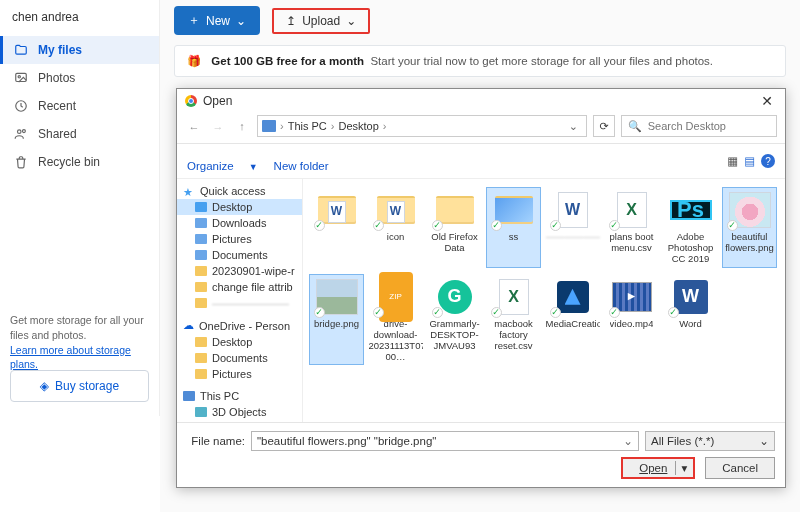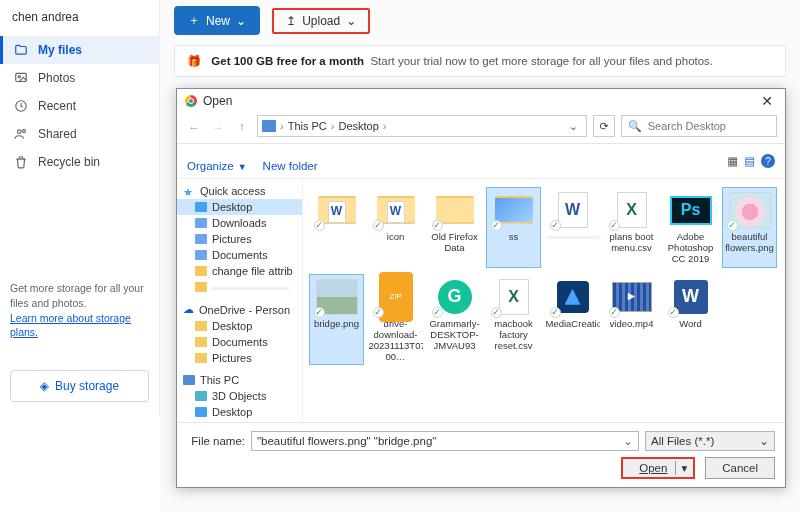--- a/index.html
+++ b/index.html
@@ -4,21 +4,21 @@
 <style>
   * { box-sizing: border-box; font-family: "Segoe UI", Arial, sans-serif; }
   body { margin:0; width:800px; height:512px; background:#fff; font-size:12px; color:#333; position:relative; overflow:hidden;}
   .sidebar { position:absolute; left:0; top:0; width:160px; height:416px; border-right:1px solid #eee; padding:6px 0; }
   .user { padding:4px 12px; font-size:12px; color:#333; }
   .nav { margin-top:8px;}
   .nav-item { display:flex; align-items:center; gap:10px; padding:7px 14px; cursor:pointer; font-size:12px; color:#444;}
   .nav-item.active { background:#eaf1fb; color:#0b5cd6; border-left:3px solid #0b5cd6; padding-left:11px; font-weight:600;}
   .nav-item .ic { width:14px; height:14px; display:inline-flex; align-items:center; justify-content:center; color:#666;}
   .nav-item.active .ic { color:#0b5cd6;}
-  .upsell { position:absolute; bottom:76px; left:10px; right:10px; font-size:10.5px; color:#666; line-height:1.4;}
+  .upsell { position:absolute; bottom:44px; left:10px; right:10px; font-size:10.5px; color:#666; line-height:1.4;}
   .upsell a { color:#0b5cd6; text-decoration:underline;}
   .buy { position:absolute; bottom:14px; left:10px; right:10px; border:1px solid #cfd6df; border-radius:4px; padding:8px; text-align:center; color:#0b5cd6; font-size:12px; cursor:pointer; display:flex; align-items:center; justify-content:center; gap:6px;}
   .main { position:absolute; left:160px; top:0; right:0; height:512px; background:#fafafa; padding:6px 14px;}
   .toolbar { display:flex; gap:12px; align-items:center; }
   .btn-new { background:#1b6ec2; color:#fff; border-radius:4px; padding:6px 14px; display:flex; align-items:center; gap:6px; font-size:12px; cursor:pointer;}
   .btn-upload { border:2px solid #e5352e; border-radius:2px; padding:4px 12px; display:flex; align-items:center; gap:6px; font-size:12px; cursor:pointer; color:#333;}
   .banner { margin-top:10px; border:1px solid #e2e6ea; background:#fff; border-radius:3px; padding:8px 12px; display:flex; align-items:center; gap:10px; font-size:11.5px; color:#555;}
   .banner b { color:#222;}
   .dialog { position:absolute; left:176px; top:88px; width:610px; height:400px; background:#fff; border:1px solid #8a8a8a; box-shadow:0 2px 12px rgba(0,0,0,.25); display:flex; flex-direction:column;}
   .dlg-title { display:flex; align-items:center; justify-content:space-between; padding:4px 8px; font-size:12px; }
@@ -26,21 +26,21 @@
   .chrome { width:12px; height:12px; border-radius:50%; background:conic-gradient(#ea4335 0 120deg,#34a853 120deg 240deg,#fbbc05 240deg 360deg); position:relative;}
   .chrome::after{content:"";position:absolute;inset:3px;border-radius:50%;background:#4285f4;border:1.5px solid #fff;}
   .x { width:20px; text-align:center; cursor:pointer; font-size:14px; color:#333;}
   .dlg-nav { display:flex; align-items:center; gap:6px; padding:2px 8px 6px 8px; font-size:11px; color:#333; border-bottom:1px solid #e5e5e5;}
   .dlg-nav .arrow { width:18px; text-align:center; color:#888; cursor:pointer;}
   .crumbs { flex:1; border:1px solid #ccc; height:22px; display:flex; align-items:center; padding:0 4px; gap:4px;}
   .crumbs .seg { display:flex; align-items:center; gap:4px;}
   .search { width:156px; border:1px solid #ccc; height:22px; display:flex; align-items:center; padding:0 6px; color:#777; gap:6px;}
   .refresh { width:22px; height:22px; border:1px solid #ccc; display:flex; align-items:center; justify-content:center; cursor:pointer;}
   .dlg-tools { display:flex; align-items:center; gap:16px; padding:6px 10px; border-bottom:1px solid #eee; font-size:11.5px;}
-  .dlg-tools .link { color:#15c; cursor:pointer; display:flex; align-items:flex-end; gap:4px;margin-top:10px;}
+  .dlg-tools .link { color:#15c; cursor:pointer; display:flex; align-items:flex-end; gap:15px;margin-top:10px;}
   .dlg-tools .right { margin-left:auto; display:flex; gap:6px; align-items:center; color:#555;}
   .dlg-body { flex:1; display:flex; min-height:0;}
   .tree { width:126px; border-right:1px solid #eee; overflow:hidden; font-size:11px; padding:4px 0;}
   .tree .tn { display:flex; align-items:center; gap:5px; padding:2px 6px; white-space:nowrap; cursor:pointer;}
   .tree .tn.sel { background:#cde6ff;}
   .tree .indent1 { padding-left:18px;}
   .ticon { width:12px; height:10px; background:#f5c85f; border-radius:1px; display:inline-block;}
   .ticon.blue{background:#46a0f0;}
   .ticon.star{background:none;color:#46a0f0;}
   .ticon.pc{background:#4f8bd6;}
@@ -203,20 +203,24 @@
       <div class="tn indent1">
           <span class="ticon blue" style="background:#6aa6e8"></span>
           <span>Pictures</span>
         </div>
       <div class="tn indent1">
           <span class="ticon blue" style="background:#6aa6e8"></span>
           <span>Documents</span>
         </div>
       <div class="tn indent1">
           <span class="ticon"></span>
+          <span>20230901-wipe-r</span>
+        </div>
+      <div class="tn indent1">
+          <span class="ticon"></span>
           <span>change file attrib</span>
         </div>
       <div class="tn indent1">
           <span class="ticon"></span>
           <span style="filter:blur(1px);color:#bbb">———————</span>
         </div>
       <div style="height:6px"></div>
       <div class="tn">
           <span style="color:#0b5cd6">☁</span>
           <span>OneDrive - Person</span>
@@ -289,21 +293,21 @@
           </div>
         <div class="item">
             <div class="thumb">
               <div class="doc excel">X</div>
               <span class="synced">✓</span>
             </div>
             <span class="lbl">plans boot menu.csv</span>
           </div>
         <div class="item">
             <div class="thumb">
-              <div style="width:42px;height:29px;background:#001d26;color:#31c5f4;display:flex;align-items:center;justify-content:center;font-weight:bold;font-size:16px;border:2px solid #31c5f4">Ps</div>
+              <div style="width:42px;height:20px;background:#001d26;color:#31c5f4;display:flex;align-items:center;justify-content:center;font-weight:bold;font-size:22px;border:2px solid #31c5f4">Ps</div>
             </div>
             <span class="lbl">Adobe Photoshop CC 2019</span>
           </div>
         <div class="item sel">
             <div class="thumb">
               <div class="img" style="background:radial-gradient(circle at 50% 55%, #f2a6c2 0 30%, #f7d9e5 30% 55%, #c9e8f2 55% 100%)"></div>
               <span class="synced">✓</span>
             </div>
             <span class="lbl">beautiful flowers.png</span>
           </div>

